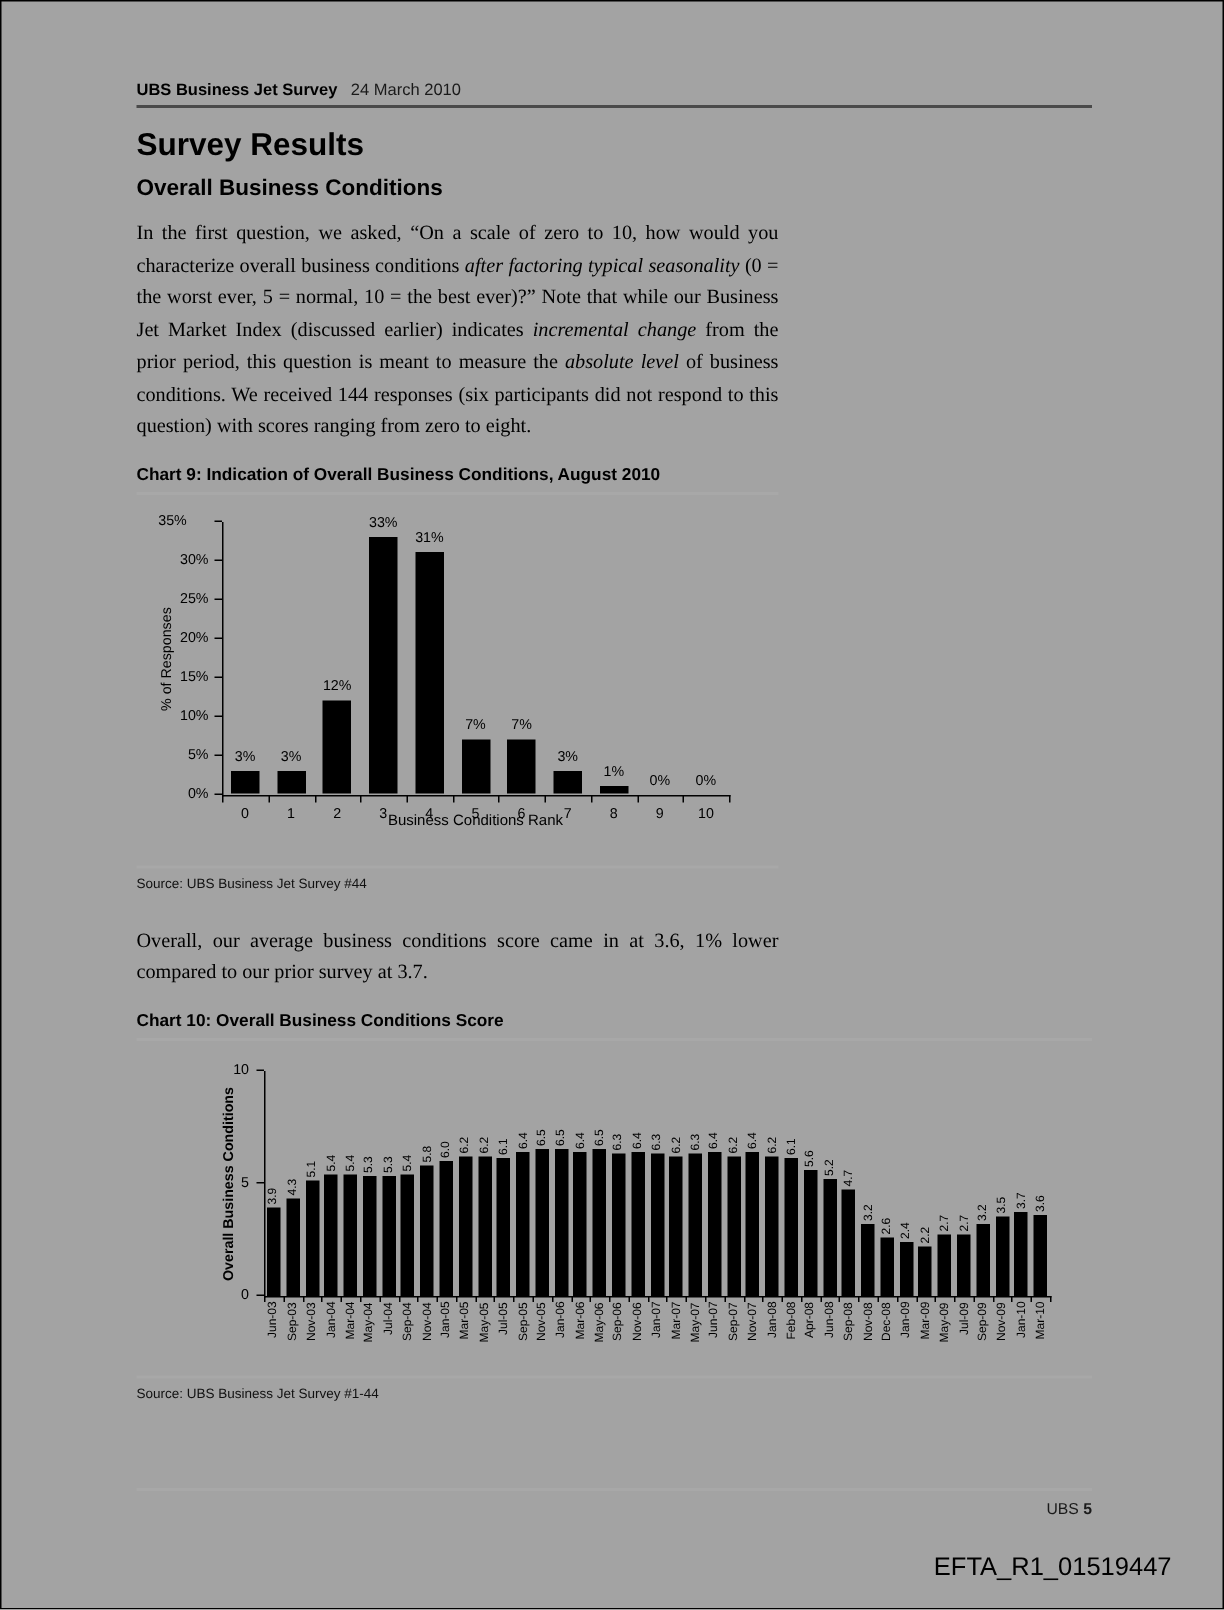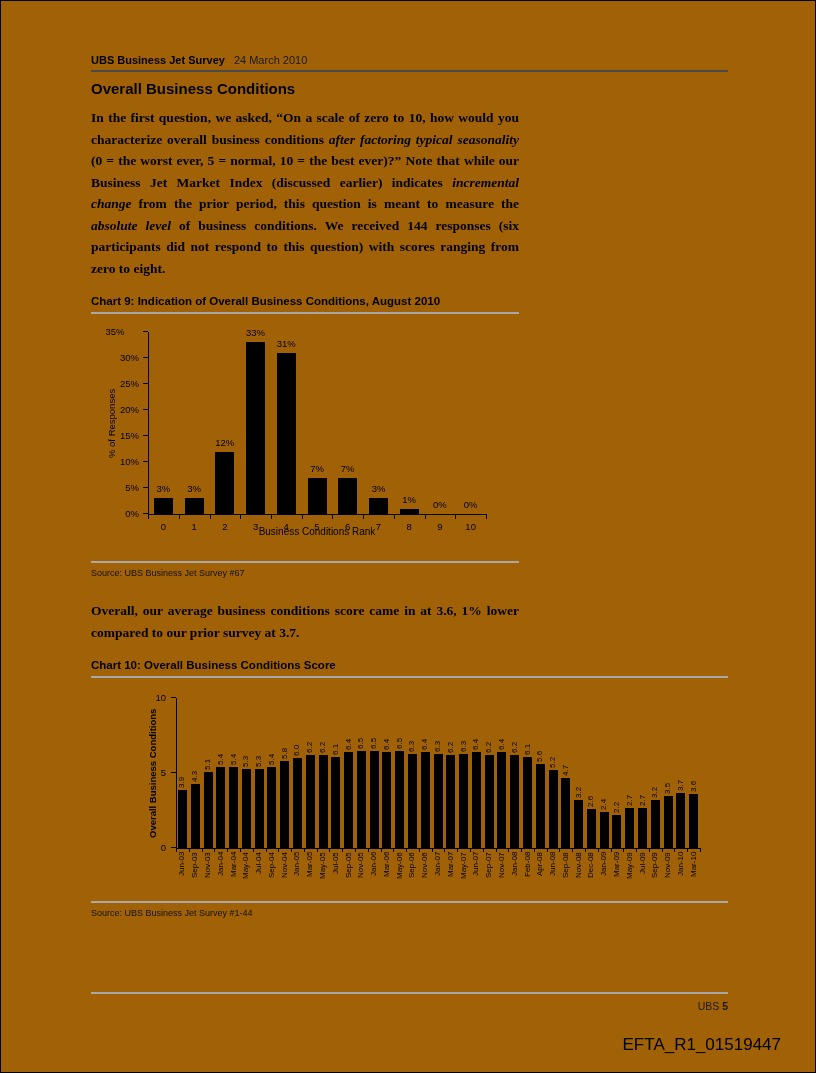--- a/index.html
+++ b/index.html
@@ -1,34 +1,34 @@
 <!DOCTYPE html>
 <html><head>
 <meta charset="utf-8">
 <style>
   html,body { margin:0; padding:0; background:#fff; }
   .page {
     position:relative; width:816px; height:1073px; box-sizing:border-box;
-    border:1px solid #000; background:#a16207; overflow:hidden;
+    border:1px solid #000; background:#a3a3a3; overflow:hidden;
     font-family:"Liberation Sans", sans-serif; color:#000;
   }
   .content { position:absolute; left:90px; top:0; width:637px; }
   .doc-header { margin-top:53px; font-size:11px; }
   .dh-title { font-weight:bold; }
   .dh-date { margin-left:9px; color:#1a1a1a; }
   .rule { height:2px; background:#a8a8a8; }
   .rule.dark { background:#4a4a4a; margin-top:4px; }
   .rule.gray { margin-top:5px; }
   h1 { font-size:21px; margin:13px 0 0 0; font-weight:bold; }
   h2 { font-size:15px; margin:8px 0 0 0; font-weight:bold; }
   .body {
     font-family:"Liberation Serif", serif; font-size:13.5px; line-height:21.5px;
     text-align:justify; margin:10px 0 0 0;
   }
-  .narrow { width:428px;font-weight:bold; }
+  .narrow { width:428px; }
   .it { font-style:italic; }
   .chart-caption { font-weight:bold; font-size:11.5px; margin-top:16px; }
   .chart9 { position:relative; width:428px; height:240px; margin-top:2px; }
   .chart10 { position:relative; width:637px; height:216px; margin-top:2px; }
   .source { font-size:9px; margin-top:5px; color:#111; }
   .mt20 { margin-top:22px; }
   .vtext { writing-mode:vertical-rl; transform:rotate(180deg); }
   .footer { position:absolute; left:90px; top:986px; width:637px; }
   .footer-text { text-align:right; font-size:10.5px; margin-top:6px; color:#1a1a1a; }
   .doc-id { position:absolute; right:34px; top:1034px; font-size:17px; color:#000; }
@@ -37,20 +37,21 @@
 <body>
 
 <div class="page">
   <div class="content">
 
     <div class="doc-header">
       <span class="dh-title">UBS Business Jet Survey</span><span class="dh-date">24 March 2010</span>
     </div>
     <div class="rule dark"></div>
 
+    <h1>Survey Results</h1>
     <h2>Overall Business Conditions</h2>
 
     <p class="body narrow"><span>In the first question, we asked, “On a scale of zero to 10, how would you characterize overall business conditions </span><span class="it">after factoring typical seasonality</span><span> (0 = the worst ever, 5 = normal, 10 = the best ever)?” Note that while our Business Jet Market Index (discussed earlier) indicates </span><span class="it">incremental change</span><span> from the prior period, this question is meant to measure the </span><span class="it">absolute level</span><span> of business conditions. We received 144 responses (six participants did not respond to this question) with scores ranging from zero to eight.</span></p>
 
     <div class="chart-caption narrow">Chart 9: Indication of Overall Business Conditions, August 2010</div>
     <div class="rule gray narrow"></div>
     <div id="chart9" class="chart9">
         <div style="position: absolute; left: 57px; top: 16px; width: 338px; height: 182px; border-left: 1px solid rgb(0, 0, 0); border-bottom: 1px solid rgb(0, 0, 0);"></div>
         <div style="position: absolute; left: 0px; top: 192px; width: 48px; text-align: right; font-size: 9.5px;">0%</div>
         <div style="position: absolute; left: 52px; top: 197px; width: 5px; height: 1px; background: rgb(0, 0, 0);"></div>
@@ -108,21 +109,21 @@
         <div style="position: absolute; left: 298.2px; top: 177.8px; width: 40px; text-align: center; font-size: 9.5px;">1%</div>
         <div style="position: absolute; left: 302.8px; top: 205px; width: 30.7px; text-align: center; font-size: 9.5px;">8</div>
         <div style="position: absolute; left: 328.9px; top: 183px; width: 40px; text-align: center; font-size: 9.5px;">0%</div>
         <div style="position: absolute; left: 333.5px; top: 205px; width: 30.7px; text-align: center; font-size: 9.5px;">9</div>
         <div style="position: absolute; left: 359.6px; top: 183px; width: 40px; text-align: center; font-size: 9.5px;">0%</div>
         <div style="position: absolute; left: 364.3px; top: 205px; width: 30.7px; text-align: center; font-size: 9.5px;">10</div>
         <div class="vtext" style="position: absolute; left: 14px; top: 16px; height: 182px; width: 13px; text-align: center; font-size: 9.5px; line-height: 13px;">% of Responses</div>
         <div style="position: absolute; left: 57px; top: 210px; width: 338px; text-align: center; font-size: 10px;">Business Conditions Rank</div>
       </div>
     <div class="rule gray narrow"></div>
-    <div class="source">Source: UBS Business Jet Survey #67</div>
+    <div class="source">Source: UBS Business Jet Survey #44</div>
 
     <p class="body narrow mt20">Overall, our average business conditions score came in at 3.6, 1% lower compared to our prior survey at 3.7.</p>
 
     <div class="chart-caption">Chart 10: Overall Business Conditions Score</div>
     <div class="rule gray"></div>
     <div id="chart10" class="chart10">
         <div style="position: absolute; left: 85px; top: 18px; width: 524px; height: 150px; border-left: 1px solid rgb(0, 0, 0); border-bottom: 1px solid rgb(0, 0, 0);"></div>
         <div style="position: absolute; left: 0px; top: 162px; width: 75px; text-align: right; font-size: 9.5px;">0</div>
         <div style="position: absolute; left: 80px; top: 167px; width: 5px; height: 1px; background: rgb(0, 0, 0);"></div>
         <div style="position: absolute; left: 0px; top: 87px; width: 75px; text-align: right; font-size: 9.5px;">5</div>

